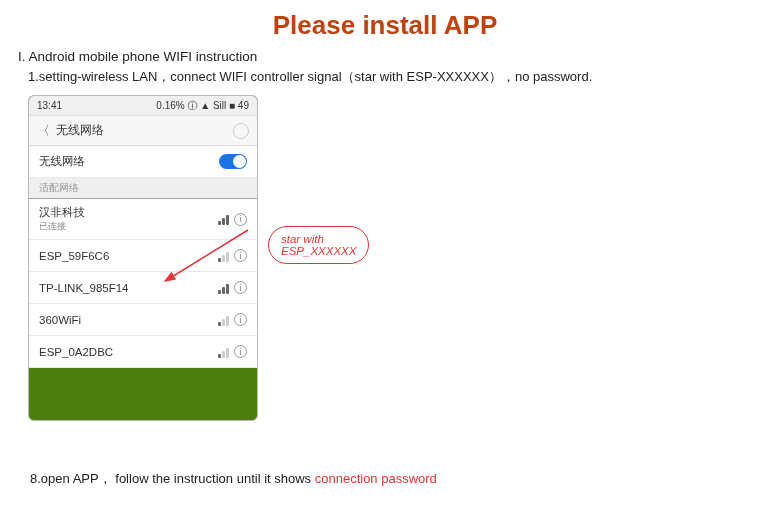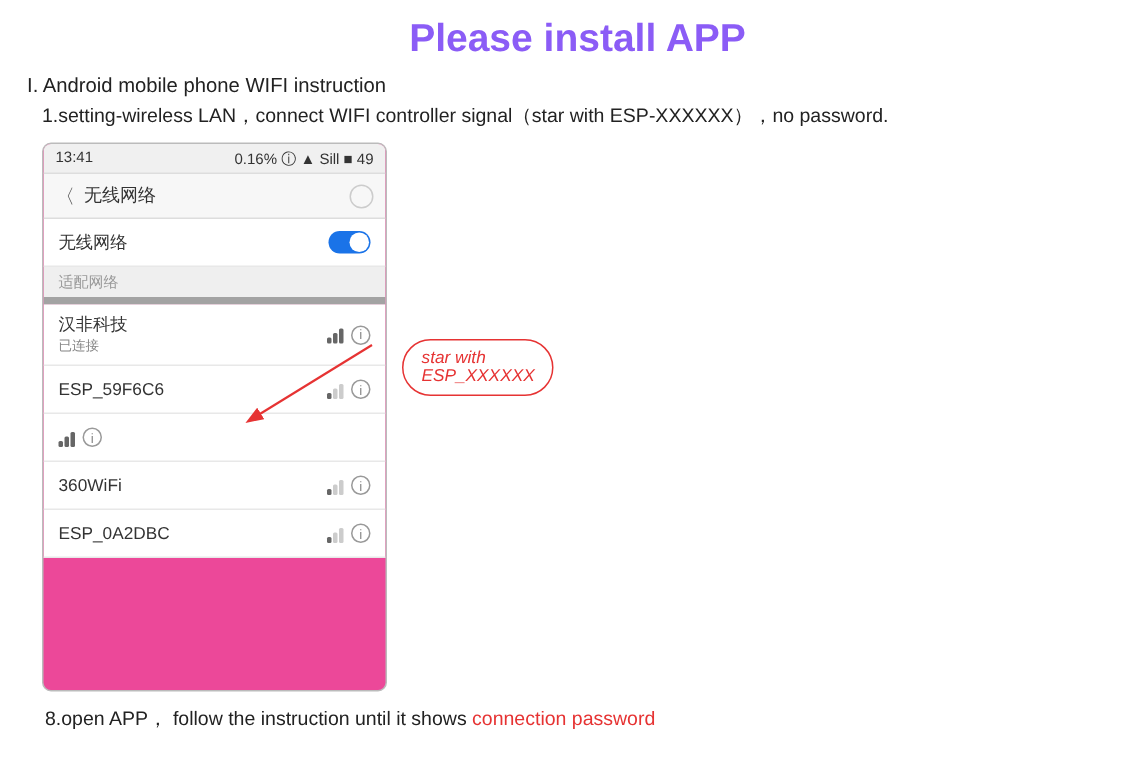--- a/index.html
+++ b/index.html
@@ -11,21 +11,21 @@
       font-size: 14px;
       color: #222;
       overflow: hidden;
       position: relative;
     }
 
     .page-title {
       text-align: center;
       font-size: 26px;
       font-weight: bold;
-      color: #8b5cf6;
+      color: #c2410c;
       padding: 10px 0 6px 11px;
     }
 
     .section-header {
       font-size: 13.5px;
       color: #222;
       padding: 2px 18px 2px 18px;
     }
 
     .instruction-line {
@@ -33,22 +33,22 @@
       color: #222;
       padding: 2px 18px 4px 28px;
     }
 
     
     .phone-mockup {
       position: absolute;
       left: 28px;
       top: 95px;
       width: 230px;
-      height: 366px;
-      background: #ec4899;
+      height: 326px;
+      background: #4d7c0f;
       border: 1.5px solid #bbb;
       border-radius: 6px;
       overflow: hidden;
       font-size: 11px;
     }
 
     .phone-status-bar {
       background: #f0f0f0;
       border-bottom: 1px solid #ddd;
       display: flex;
@@ -115,21 +115,21 @@
       display: flex;
       align-items: center;
       gap: 5px;
     }
 
     .phone-section-divider {
       background: #efefef;
       padding: 3px 10px;
       font-size: 10px;
       color: #999;
-      border-bottom: 5px solid #a3a3a3;
+      border-bottom: 1px solid #a3a3a3;
     }
 
     
     .toggle-on {
       width: 28px;
       height: 15px;
       background: #1a73e8;
       border-radius: 8px;
       position: relative;
       display: inline-block;
@@ -286,20 +286,21 @@
       <div class="wifi-bars wifi-bars-weak">
         <span></span>
           <span></span>
           <span></span>
       </div>
       <div class="info-icon">i</div>
     </div>
   </div>
 
   <div class="phone-row">
+    <span class="phone-row-label">TP-LINK_985F14</span>
     <div class="phone-row-right">
       <div class="wifi-bars">
         <span></span>
           <span></span>
           <span></span>
       </div>
       <div class="info-icon">i</div>
     </div>
   </div>
 

